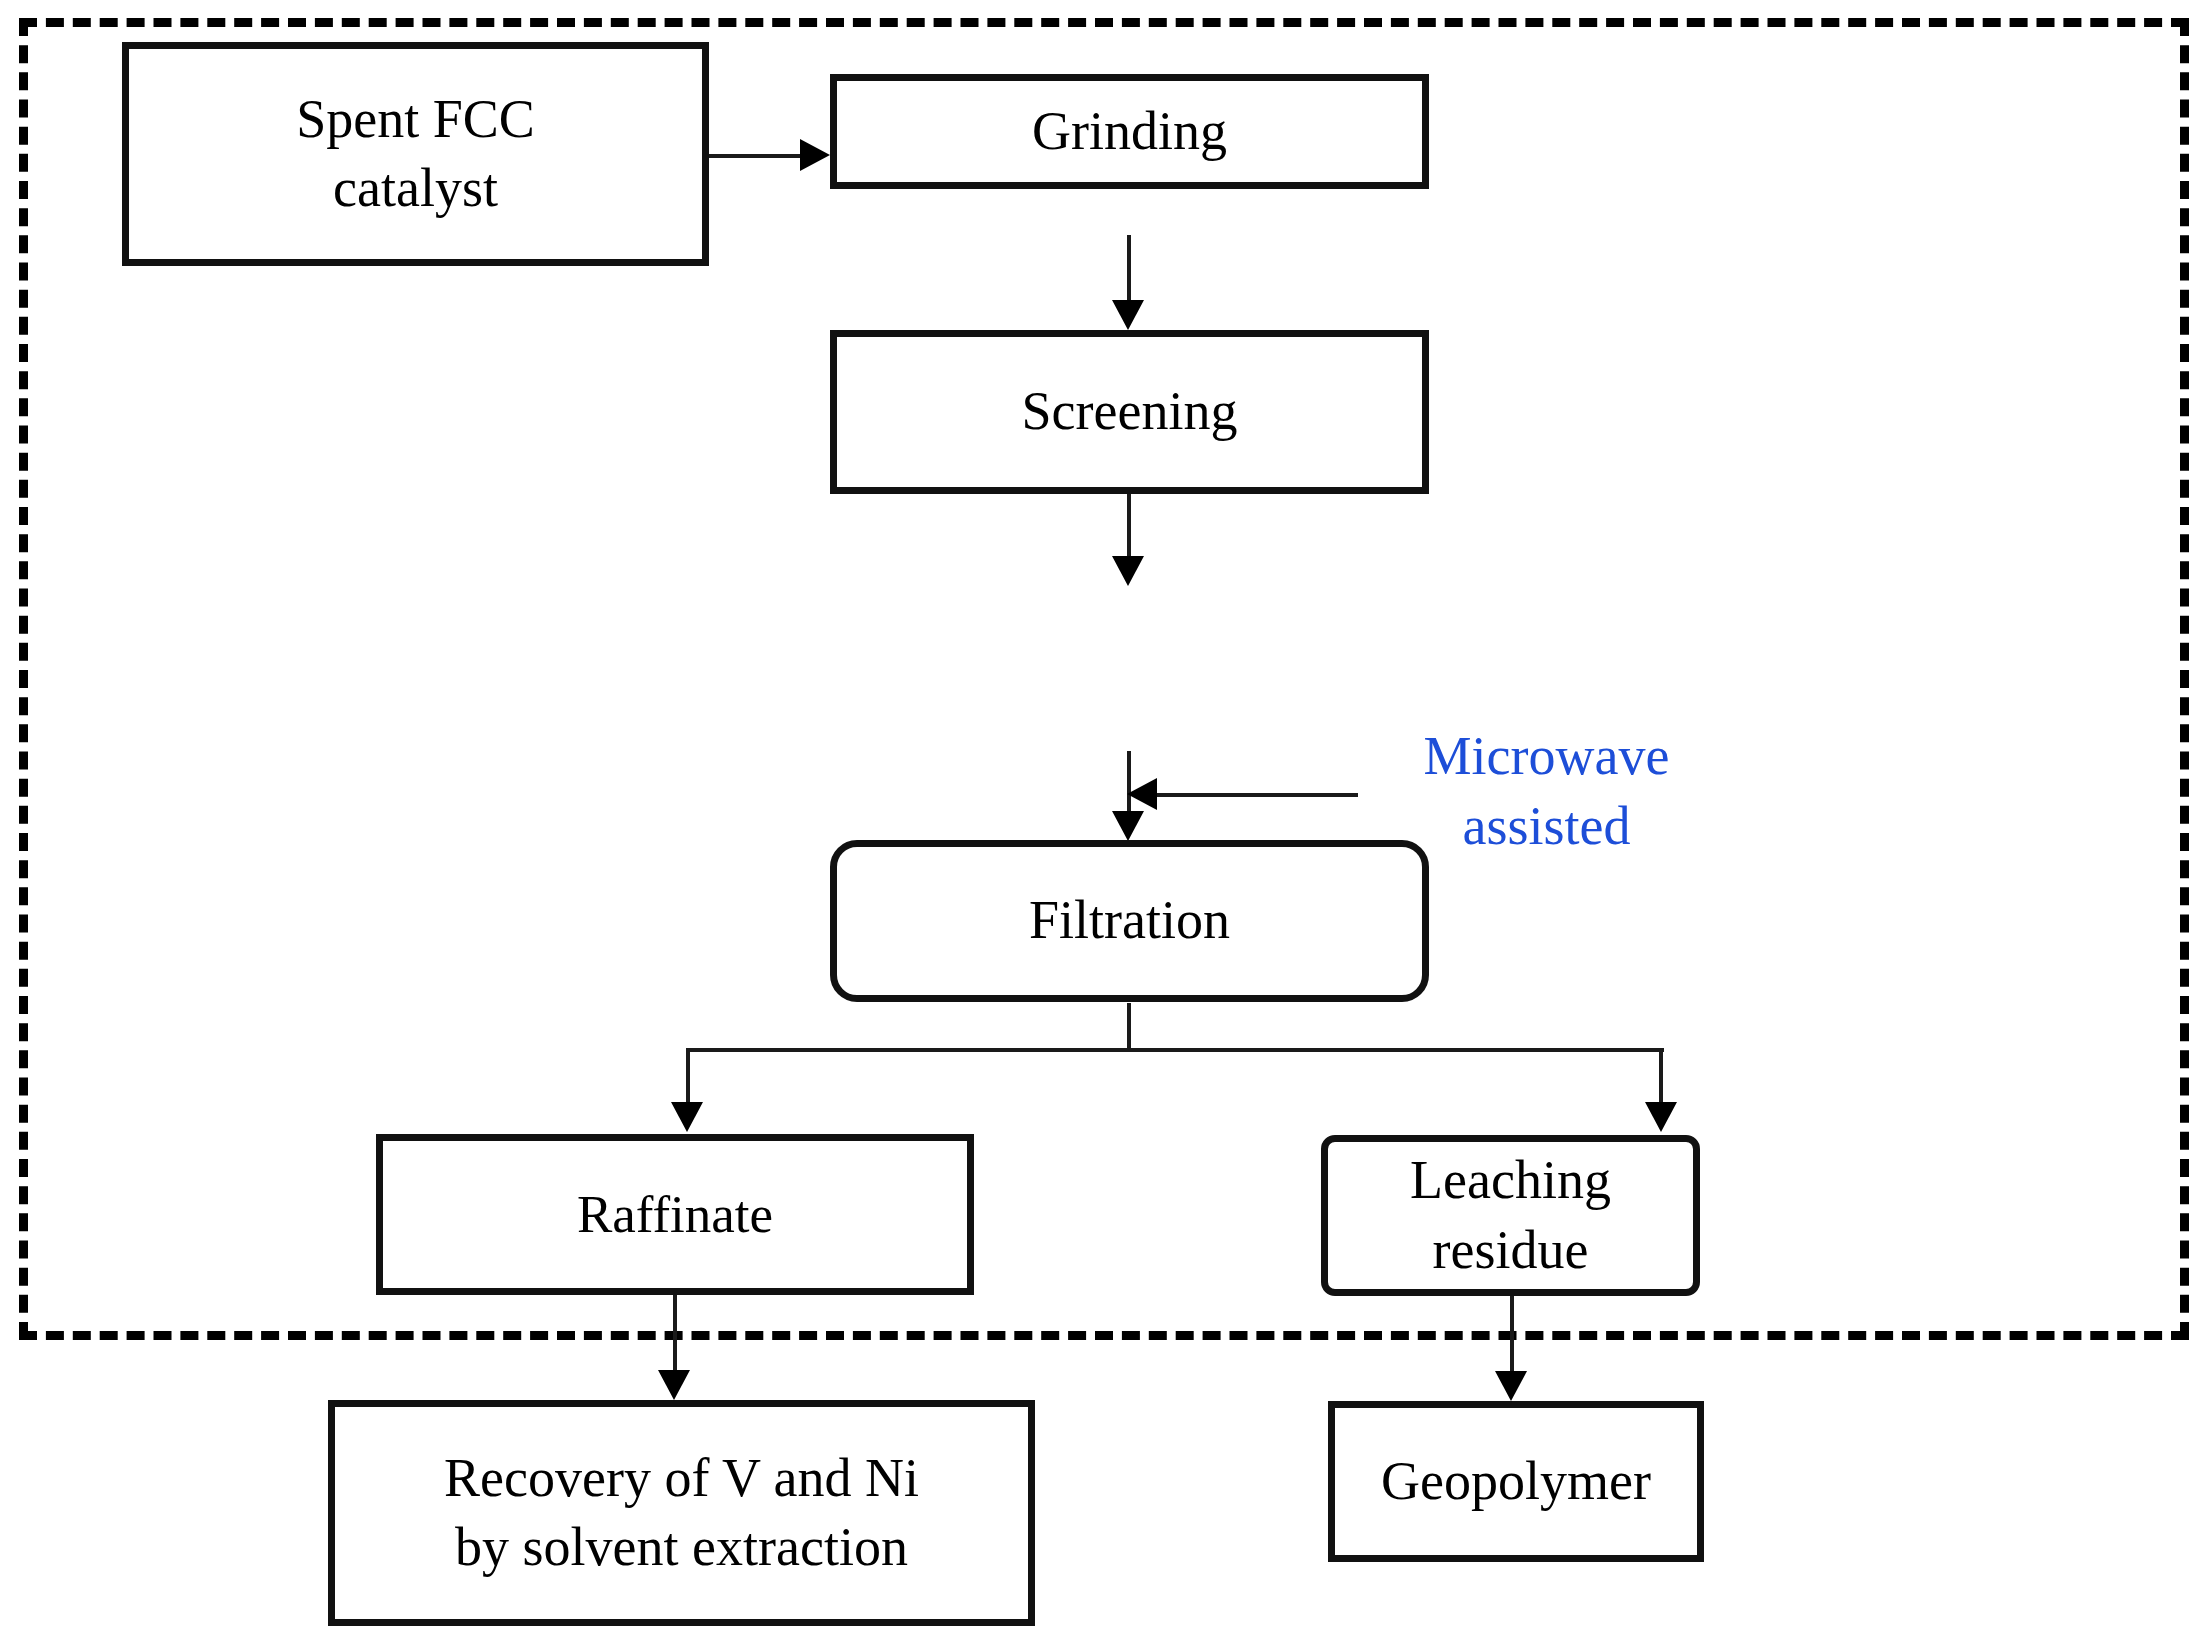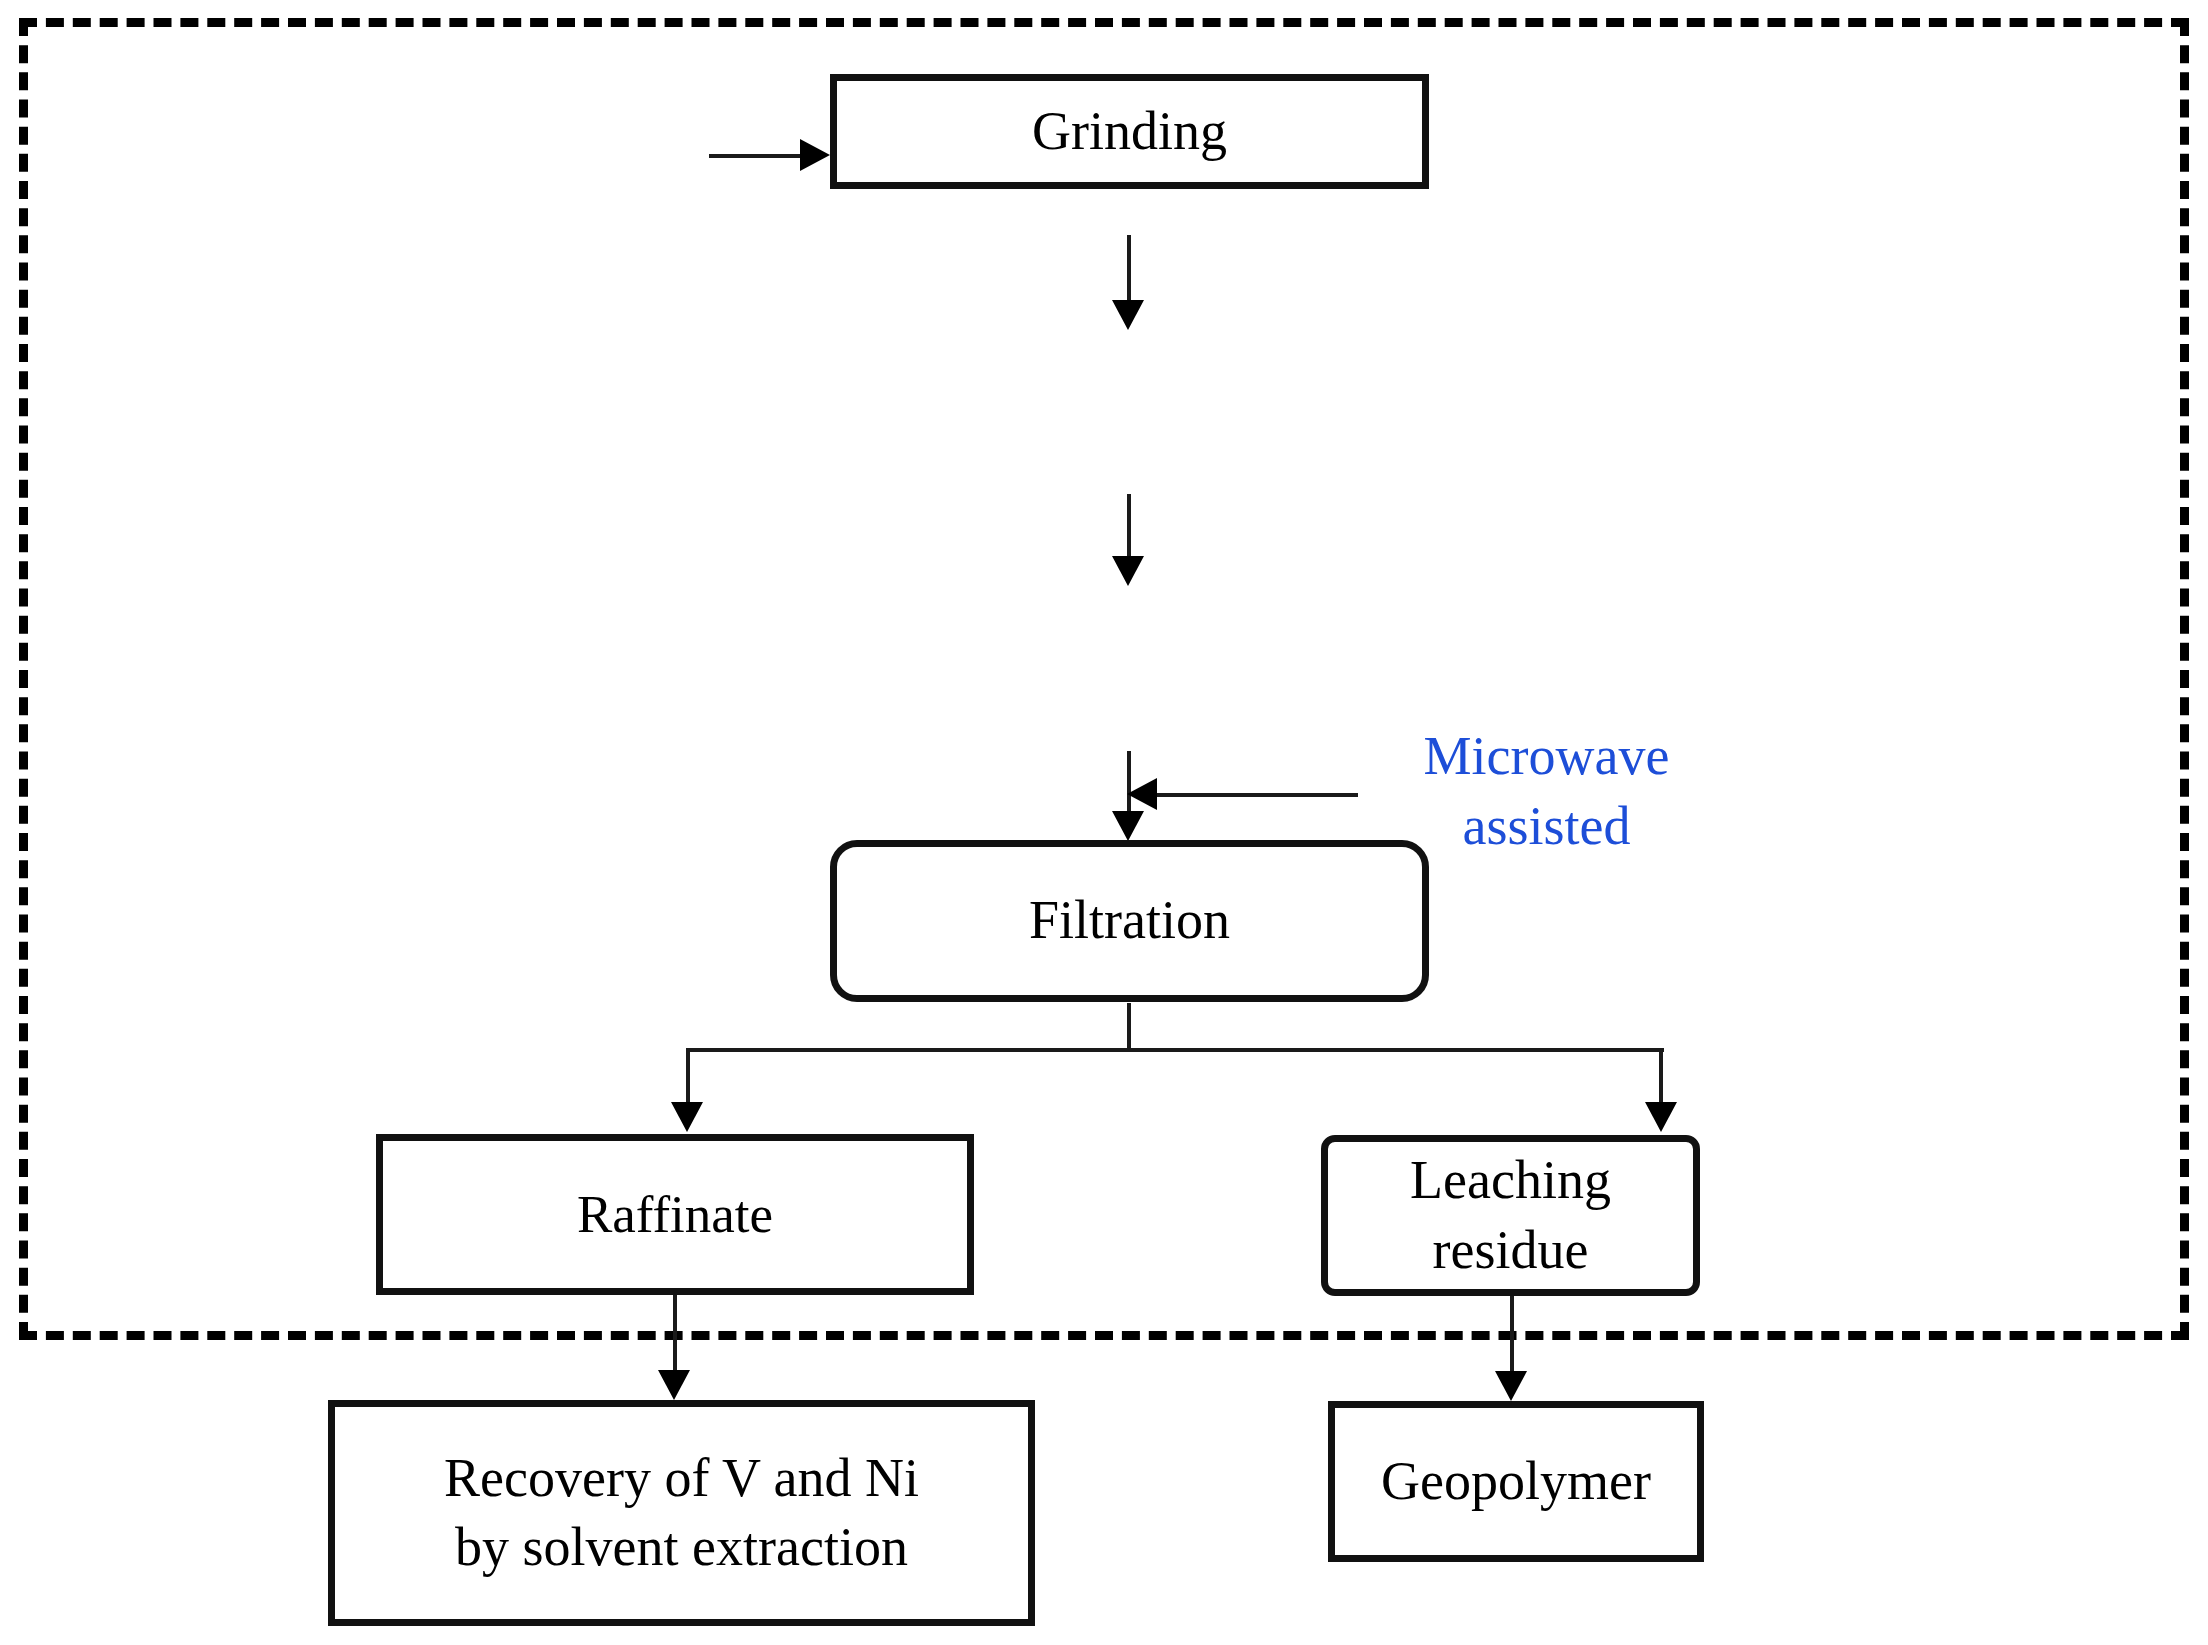--- a/index.html
+++ b/index.html
@@ -93,25 +93,32 @@
     z-index: 3;
   }
 </style>
 </head>
 <body>
 
 <div id="canvas">
 
   <div class="boundary" style="left:19px; top:17.5px; width:2170px; height:1322px;"></div>
 
+  <div class="node" style="left:122px; top:42px; width:587px; height:224px; font-size:54px;">
+    <span class="node-label">Spent FCC
+catalyst</span>
+  </div>
 
   <div class="node" style="left:830px; top:74px; width:599px; height:115px; font-size:54px;">
     <span class="node-label">Grinding</span>
   </div>
 
+  <div class="node" style="left:830px; top:330px; width:599px; height:164px; font-size:54px;">
+    <span class="node-label">Screening</span>
+  </div>
 
 
   <div class="node" style="left:830px; top:840px; width:599px; height:162px; font-size:54px;border-radius:27px;">
     <span class="node-label">Filtration</span>
   </div>
 
   <div class="node" style="left:376px; top:1134px; width:598px; height:161px; font-size:53px;">
     <span class="node-label">Raffinate</span>
   </div>
 

